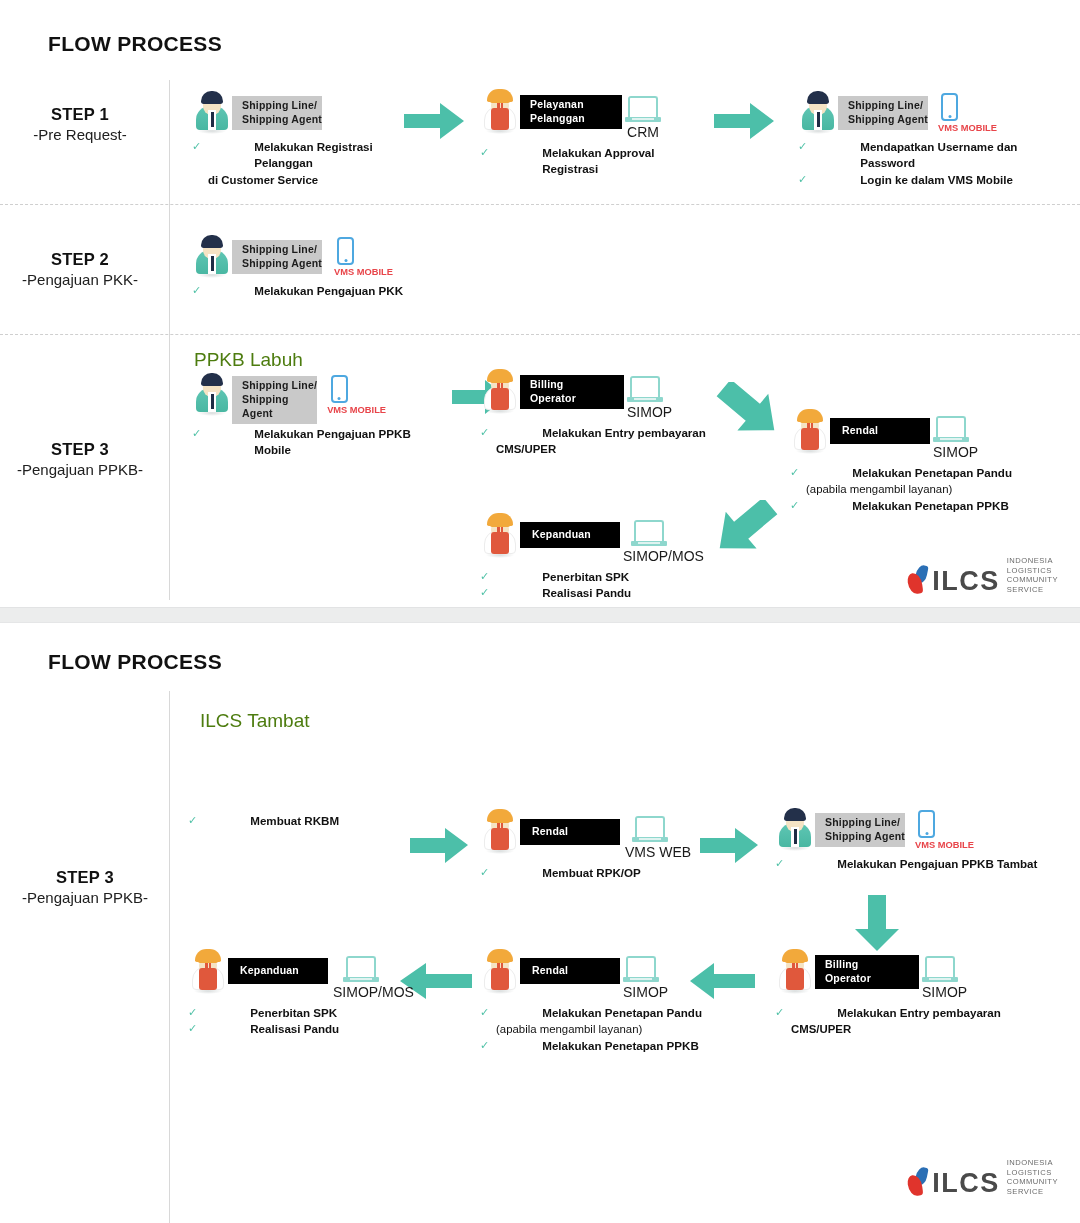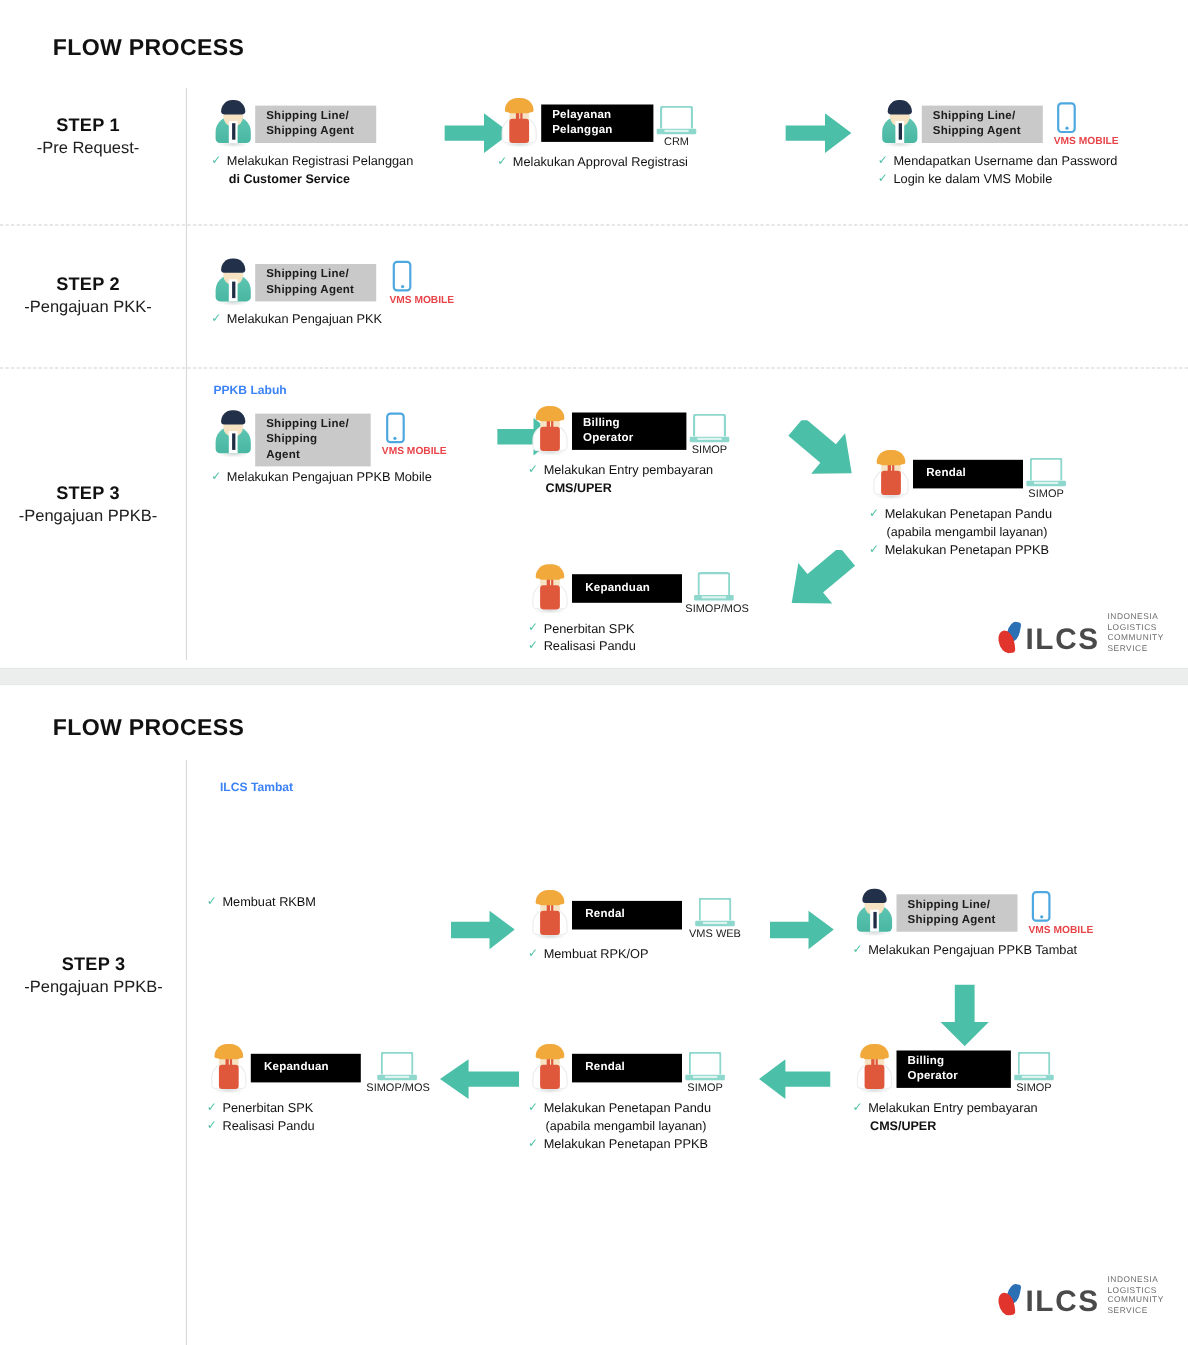--- a/index.html
+++ b/index.html
@@ -42,46 +42,46 @@
   .step-label .s-main {
     font-size: 16.5px; font-weight: bold; color: #111; letter-spacing:0.2px;
     display:block;
   }
   .step-label .s-sub {
     font-size: 15px; color: #202020; display:block; margin-top: 2px;
   }
 
   .group-title {
     position: absolute;
-    font-size: 11px; font-weight: bold; color: #3b82f6;
+    font-size: 19px; font-weight: normal; color: #4d7c0f;
   }
 
   
   .node { position: absolute; }
   .node-head { display: flex; align-items: flex-start; }
 
   .tag {
     display: inline-flex; flex-direction: column; justify-content: center;
     font-size: 10.5px; font-weight: bold; line-height: 1.32;
-    padding: 3px 20px 3px 10px;
+    padding: 3px 0 3px 10px;
     letter-spacing: 0.2px;
     white-space: pre-line;
   }
   .tag.grey { background: #c9c9c9; color: #1c1c1c; }
   .tag.black { background: #000000; color: #ffffff; }
 
   .bullets {
     margin-top: 5px;
     font-size: 11.6px;
     line-height: 1.42;
     color: #111;
   }
   .bullet { display: flex; align-items: flex-start; gap: 5px; }
   .bullet .chk { color: #4fc1a6; font-size: 11px; line-height: 1.45; flex: none; }
-  .bullet .btxt { font-weight: normal; }
+  .bullet .btxt { font-weight: bold; margin-left: 48px; }
   .subnote { font-size: 11.4px; padding-left: 16px; color: #111; }
 
   
   .person { position: relative; width: 40px; height: 46px; flex: none; }
   .p-shadow{position:absolute;left:6px;bottom:0;width:28px;height:6px;border-radius:50%;
             background:radial-gradient(ellipse at center,#d9dddd 0%,rgba(255,255,255,0) 72%);}
   .p-body { position:absolute; left:4px; bottom:4px; width:32px; height:24px;
             border-radius:14px 14px 4px 4px; }
   .p-head { position:absolute; left:11px; top:7px; width:18px; height:20px;
             border-radius:50% 50% 45% 45%; background:#f5e3c4; z-index:2;}
@@ -105,21 +105,21 @@
                         background:#f2a93b;border-radius:2px;}
 
   .laptop { position: relative; width: 36px; flex:none; text-align:center; }
   .lt-screen { width: 30px; height: 21px; margin: 0 auto;
                border: 2.2px solid #8ed7cd; border-bottom: none;
                border-radius: 3px 3px 0 0; background:#fff; }
   .lt-base   { width: 36px; height: 5px; margin: 0 auto;
                background: #8ed7cd; border-radius: 1px;
                position: relative; }
   .lt-base:after{content:"";position:absolute;left:7px;top:1.4px;width:22px;height:2px;background:#dff3f0;}
-  .lt-cap { font-size: 10px; color:#1a1a1a; margin-top: 2px; white-space: nowrap; text-align:center;}
+  .lt-cap { font-size: 14px; color:#1a1a1a; margin-top: 2px; white-space: nowrap; text-align:center;}
 
   .phone { position: relative; width: 24px; flex:none; text-align:left;}
   .ph-body { width: 17px; height: 28px; margin: 0 auto;
              border: 2.3px solid #4ea8e0; border-radius: 4px; background:#fff; position:relative;}
   .ph-body:after{content:"";position:absolute;left:50%;bottom:1.5px;transform:translateX(-50%);
                  width:3px;height:3px;border-radius:50%;background:#4ea8e0;}
   .ph-cap { font-size: 9.3px; font-weight: bold; color:#e8454a; margin-top:2px; white-space:nowrap;}
 
   
   .arrow { position: absolute; }
@@ -181,21 +181,21 @@
       <div class="subnote" style="font-weight:bold;">di Customer Service</div>
     </div>
   </div>
 
   <div class="arrow" style="left:404px; top:103px;">
     <svg width="60" height="36" viewBox="0 0 60 36">
         <path d="M0 11 H36 V0 L60 18 L36 36 V25 H0 Z" fill="#4cbfa9"></path>
       </svg>
   </div>
 
-  <div class="node" style="left:452px; top:88px; width:230px;">
+  <div class="node" style="left:480px; top:88px; width:230px;">
     <div class="node-head">
       <div class="person wkr">
         <div class="p-shadow"></div>
           <div class="p-body"></div>
           <div class="p-vest"></div>
         <div class="p-head"></div>
           <div class="p-helmet"></div>
       </div>
       <div class="tag black" style="margin-top:7px; min-width:102px;">Pelayanan
 Pelanggan</div>

